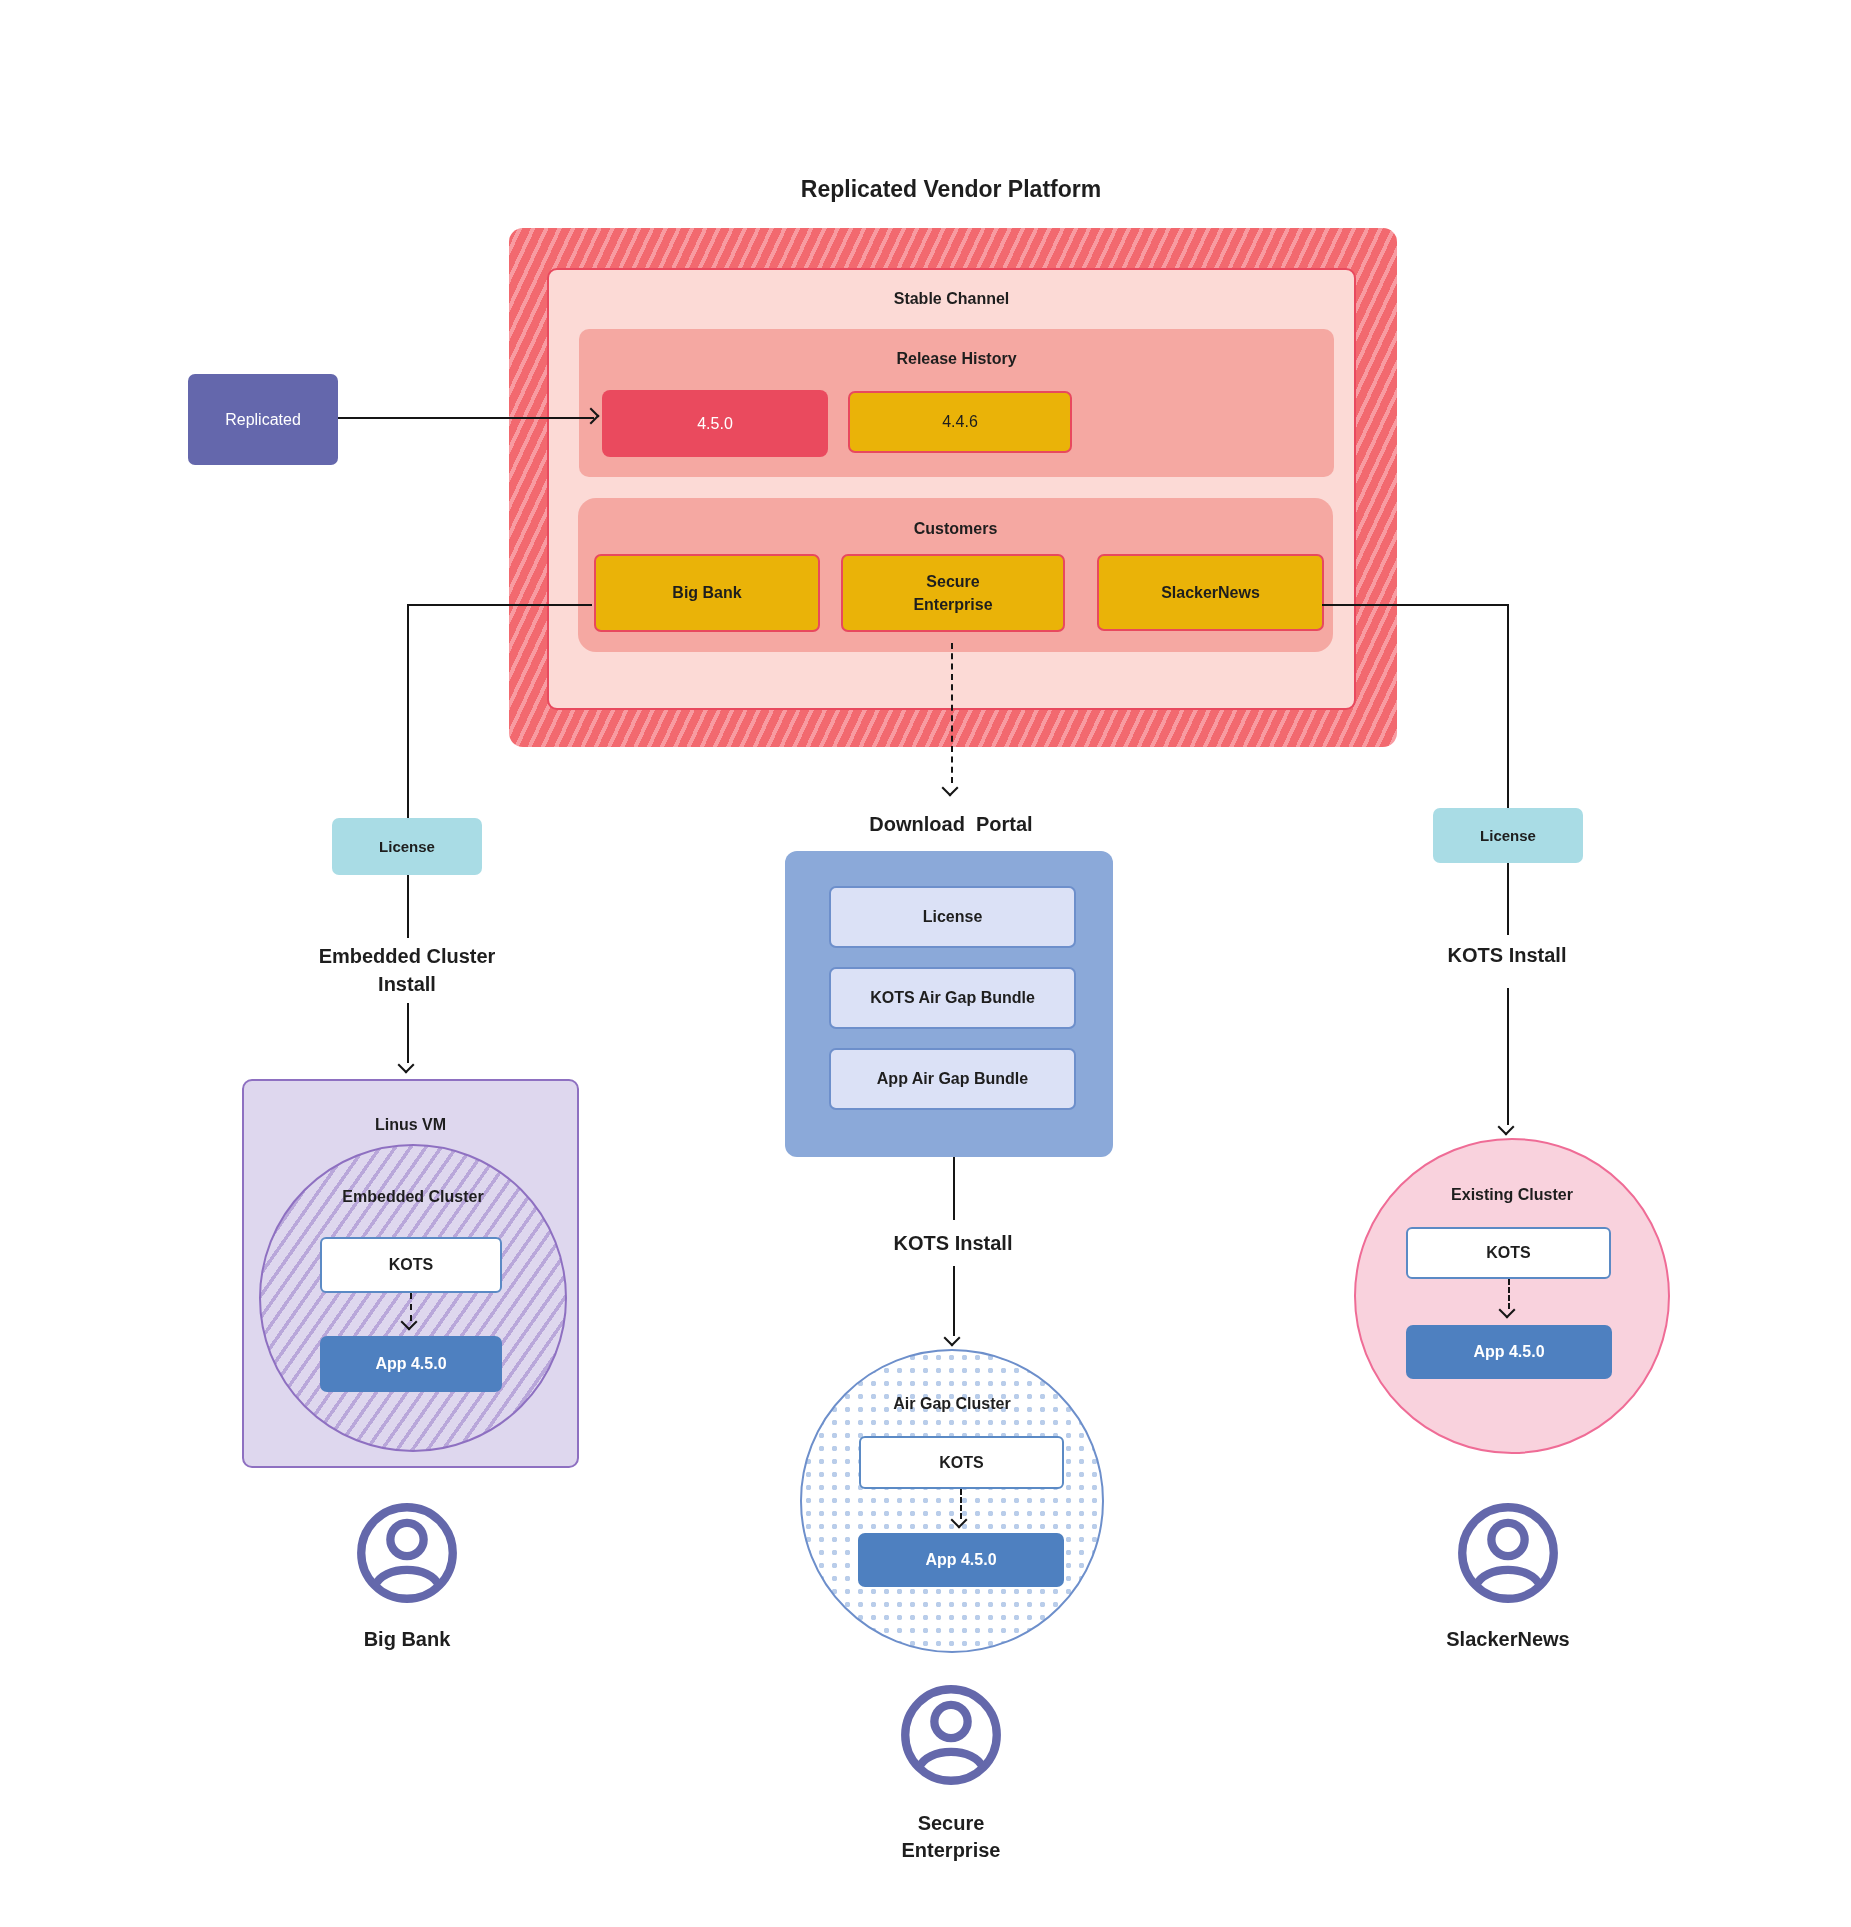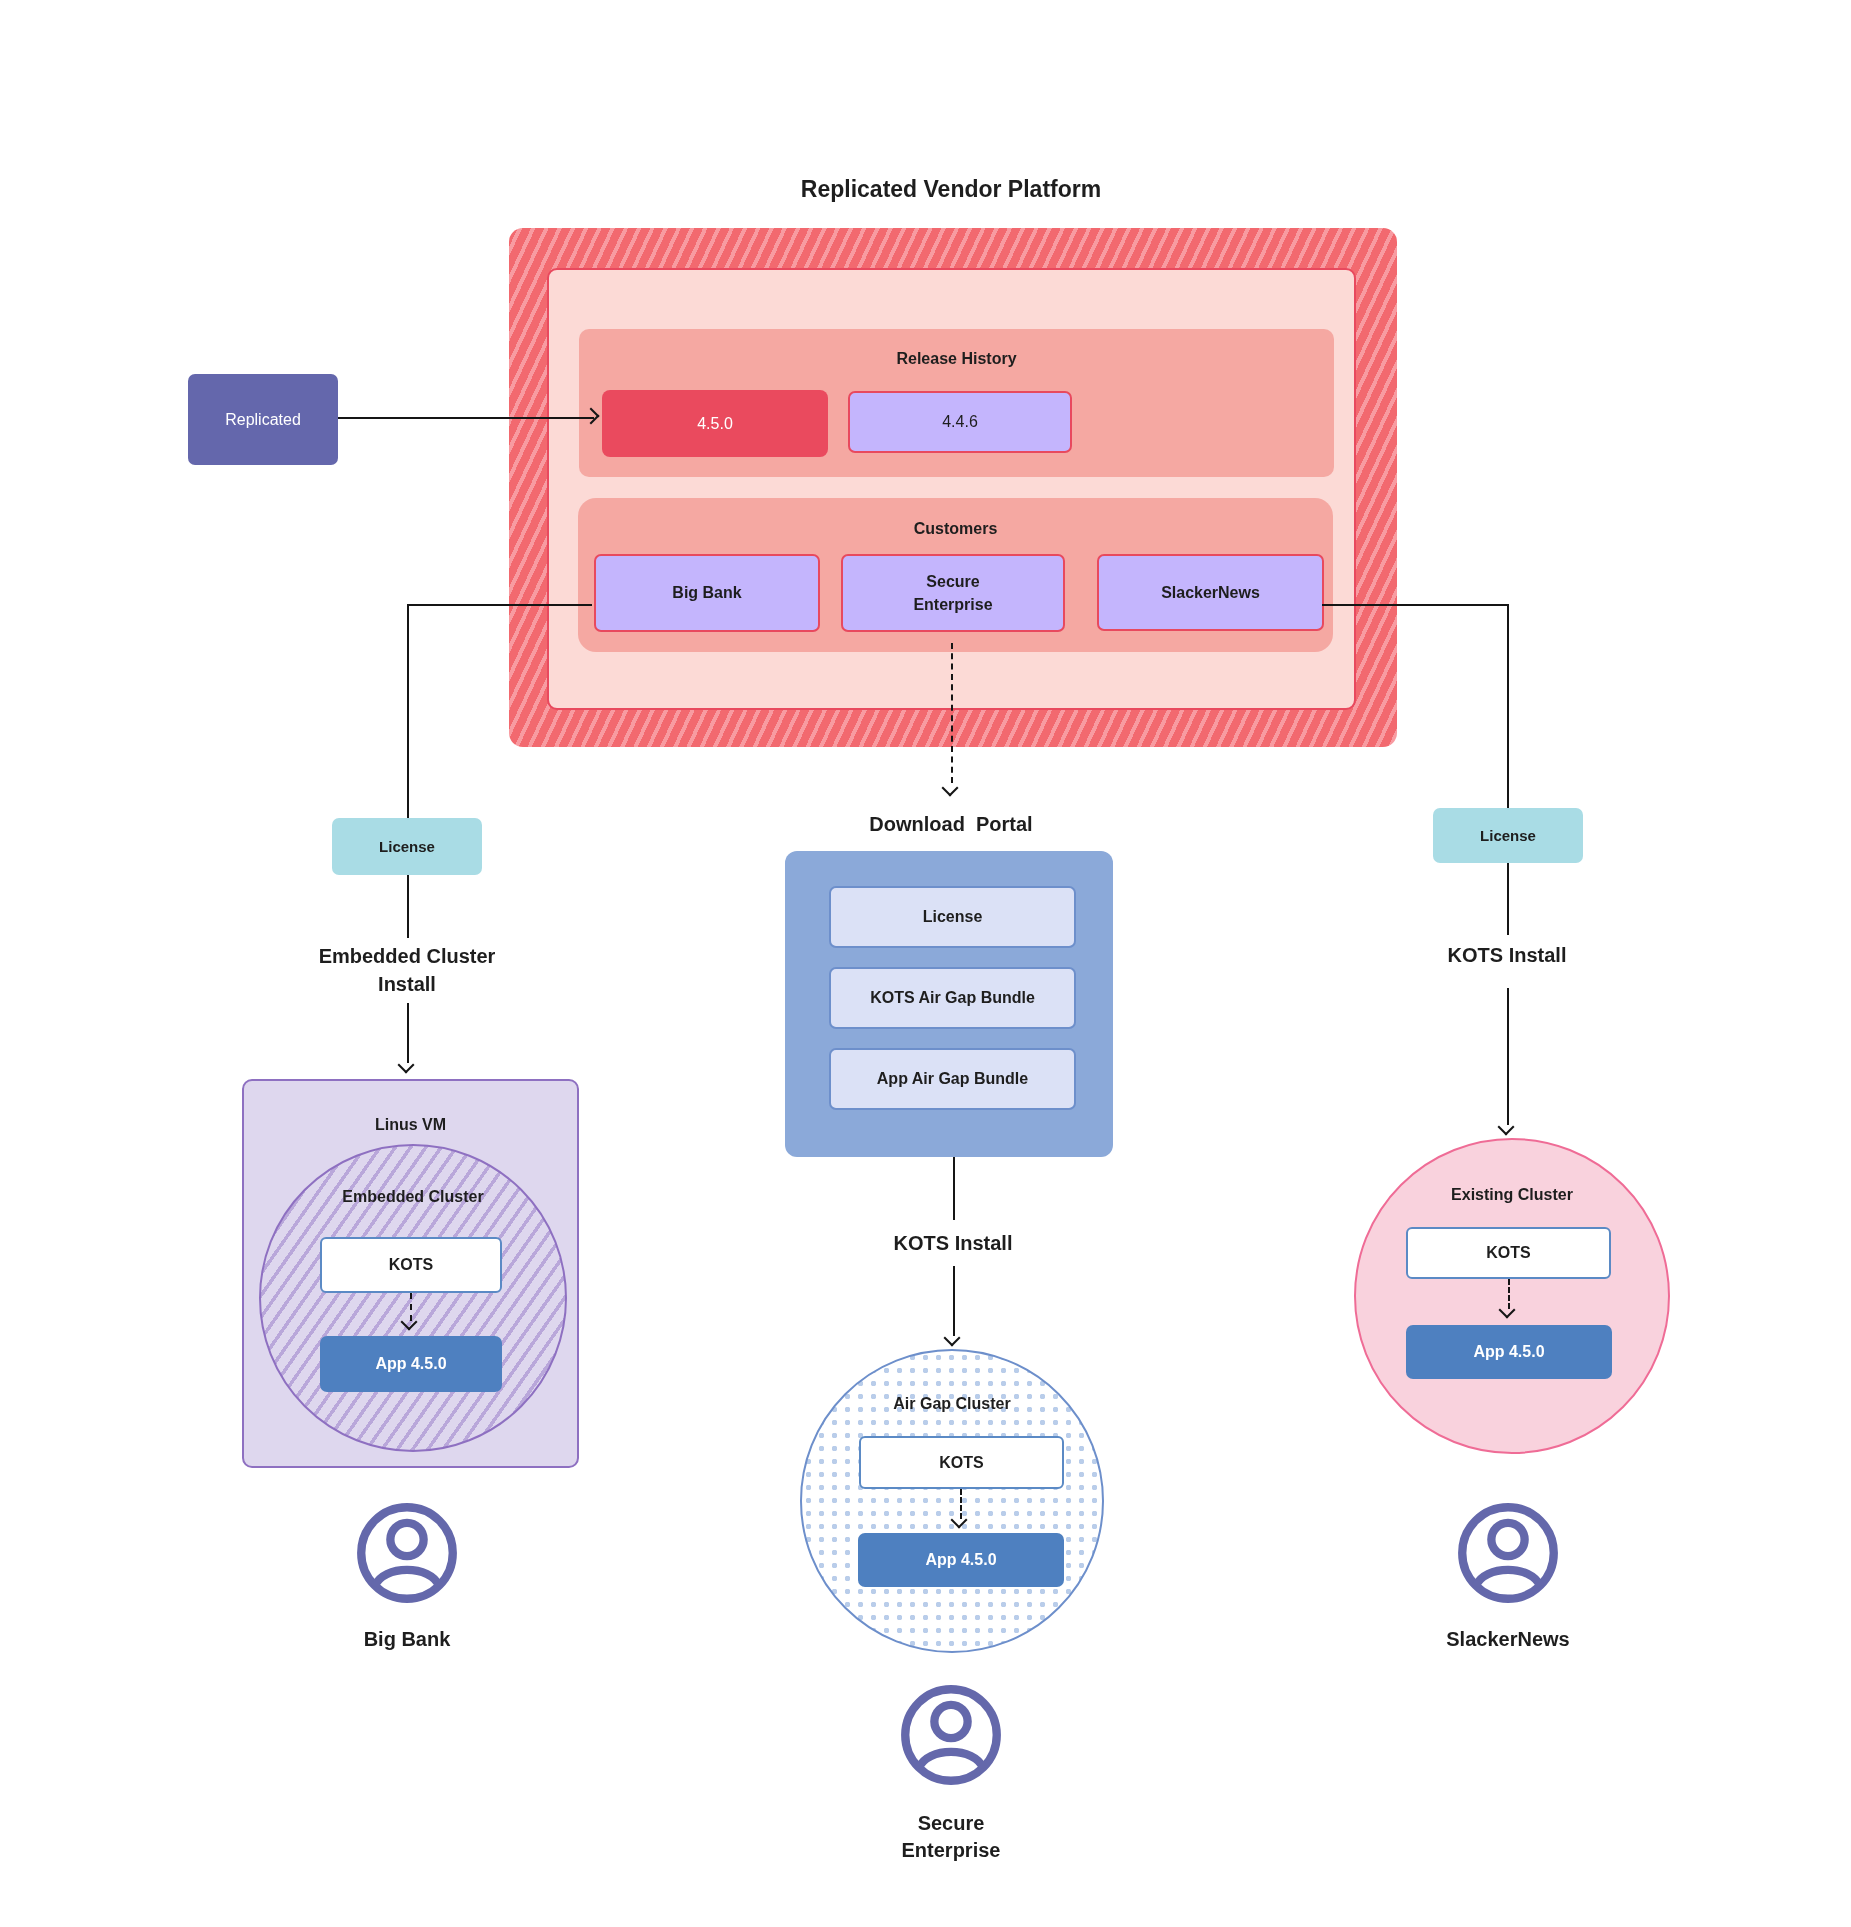--- a/index.html
+++ b/index.html
@@ -12,21 +12,21 @@
   .sec-title{font-weight:600;font-size:16px;text-align:center;}
   .big-label{font-weight:600;font-size:20px;line-height:28px;text-align:center;white-space:pre-wrap;}
   
   .hatch-red{
     background:repeating-linear-gradient(115deg,#f2696f 0px,#f2696f 8px,#f89ba1 8px,#f89ba1 12px);
     border-radius:14px;
   }
   .stable{background:#fcdad6;border:2px solid #e8495e;border-radius:10px;}
   .salmon{background:#f5a8a2;border-radius:10px;}
   .rel-hot{background:#ea4a5e;border-radius:8px;color:#ffffff;font-size:16px;}
-  .white-red{background:#c4b5fd;border:2px solid #e8495e;border-radius:7px;font-size:16px;font-weight:600;}
+  .white-red{background:#eab308;border:2px solid #e8495e;border-radius:7px;font-size:16px;font-weight:600;}
   .app-src{background:#6467ac;border-radius:7px;color:#ffffff;font-size:16px;}
   .teal{background:#a9dce5;border-radius:7px;font-size:15px;font-weight:600;}
   .portal{background:#8ba9d9;border-radius:12px;}
   .portal-item{background:#dbe1f6;border:2px solid #6d8fcb;border-radius:7px;font-size:16px;font-weight:600;}
   .kots-box{background:#ffffff;border:2px solid #5b8ac5;border-radius:6px;font-size:16px;font-weight:600;}
   .app-blue{background:#4e80c0;border-radius:7px;color:#ffffff;font-size:16px;font-weight:600;}
   .vm{background:#ded7ee;border:2px solid #8e70c1;border-radius:10px;}
   .circle-hatch-purple{
     background:repeating-linear-gradient(125deg,#ded7ee 0px,#ded7ee 9px,#b9a7da 9px,#b9a7da 12.5px);
     border:2px solid #8e70c1;border-radius:50%;
@@ -52,20 +52,21 @@
 </head>
 <body>
 
 <div class="canvas">
 
   <div class="abs" style="left:576px;top:176px;width:750px;font-size:23px;font-weight:600;text-align:center;">Replicated Vendor Platform</div>
 
   <div class="abs hatch-red z2" style="left:509px;top:228px;width:888px;height:519px;"></div>
 
   <div class="abs stable z3" style="left:547px;top:268px;width:805px;height:438px;">
+    <div class="abs sec-title" style="left:0;top:20px;width:100%;">Stable Channel</div>
 
     <div class="abs salmon" style="left:30px;top:59px;width:755px;height:148px;">
       <div class="abs sec-title" style="left:0;top:21px;width:100%;">Release History</div>
       <div class="abs box rel-hot" style="left:23px;top:61px;width:226px;height:67px;">4.5.0</div>
       <div class="abs box white-red" style="left:269px;top:62px;width:224px;height:62px;font-weight:400;">4.4.6</div>
     </div>
 
     <div class="abs salmon" style="left:29px;top:228px;width:755px;height:154px;border-radius:18px;">
       <div class="abs sec-title" style="left:0;top:22px;width:100%;">Customers</div>
       <div class="abs box white-red" style="left:16px;top:56px;width:226px;height:78px;">Big Bank</div>

